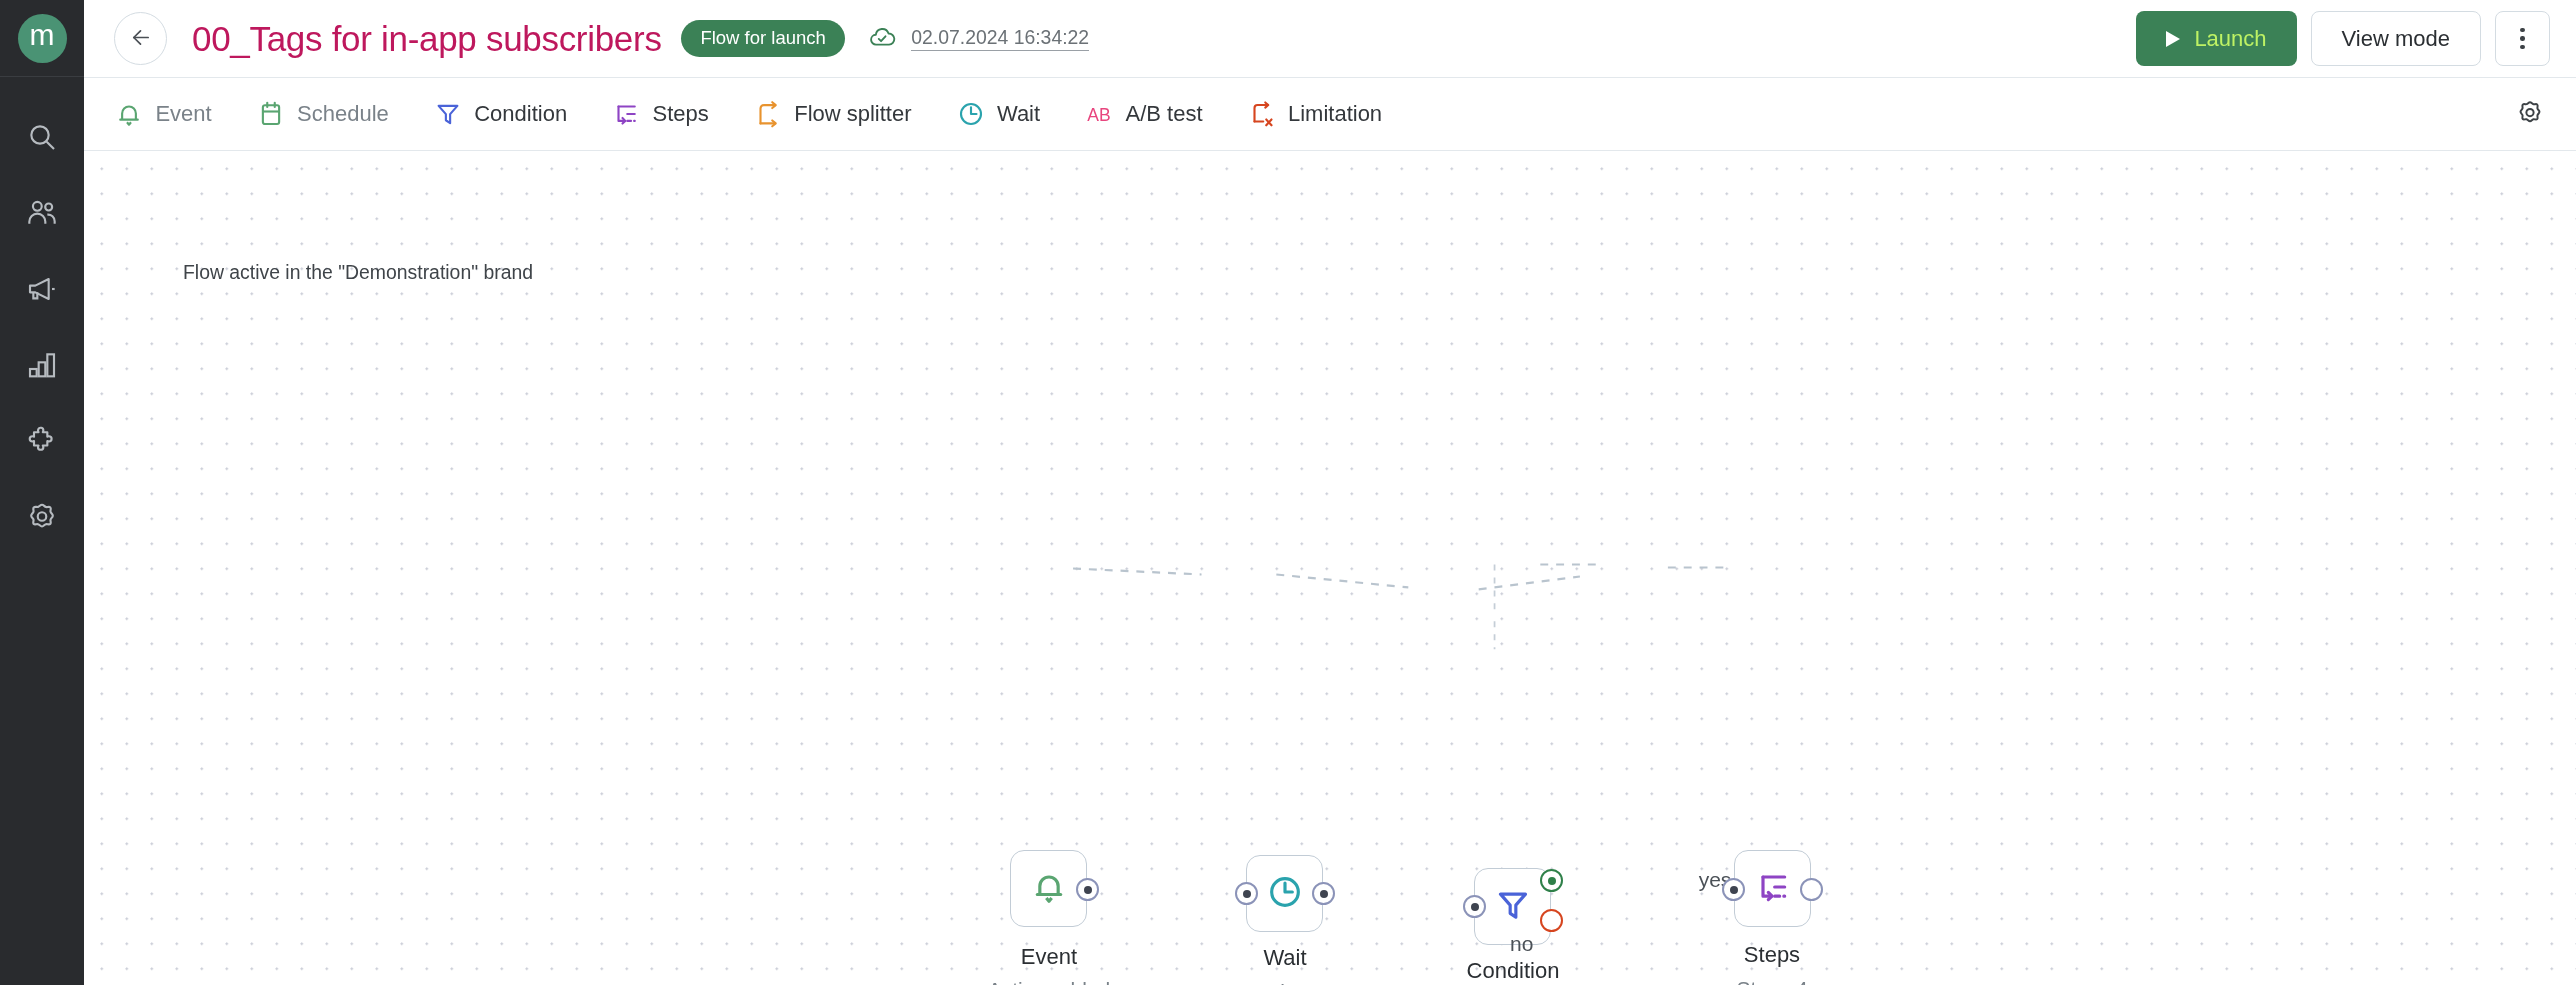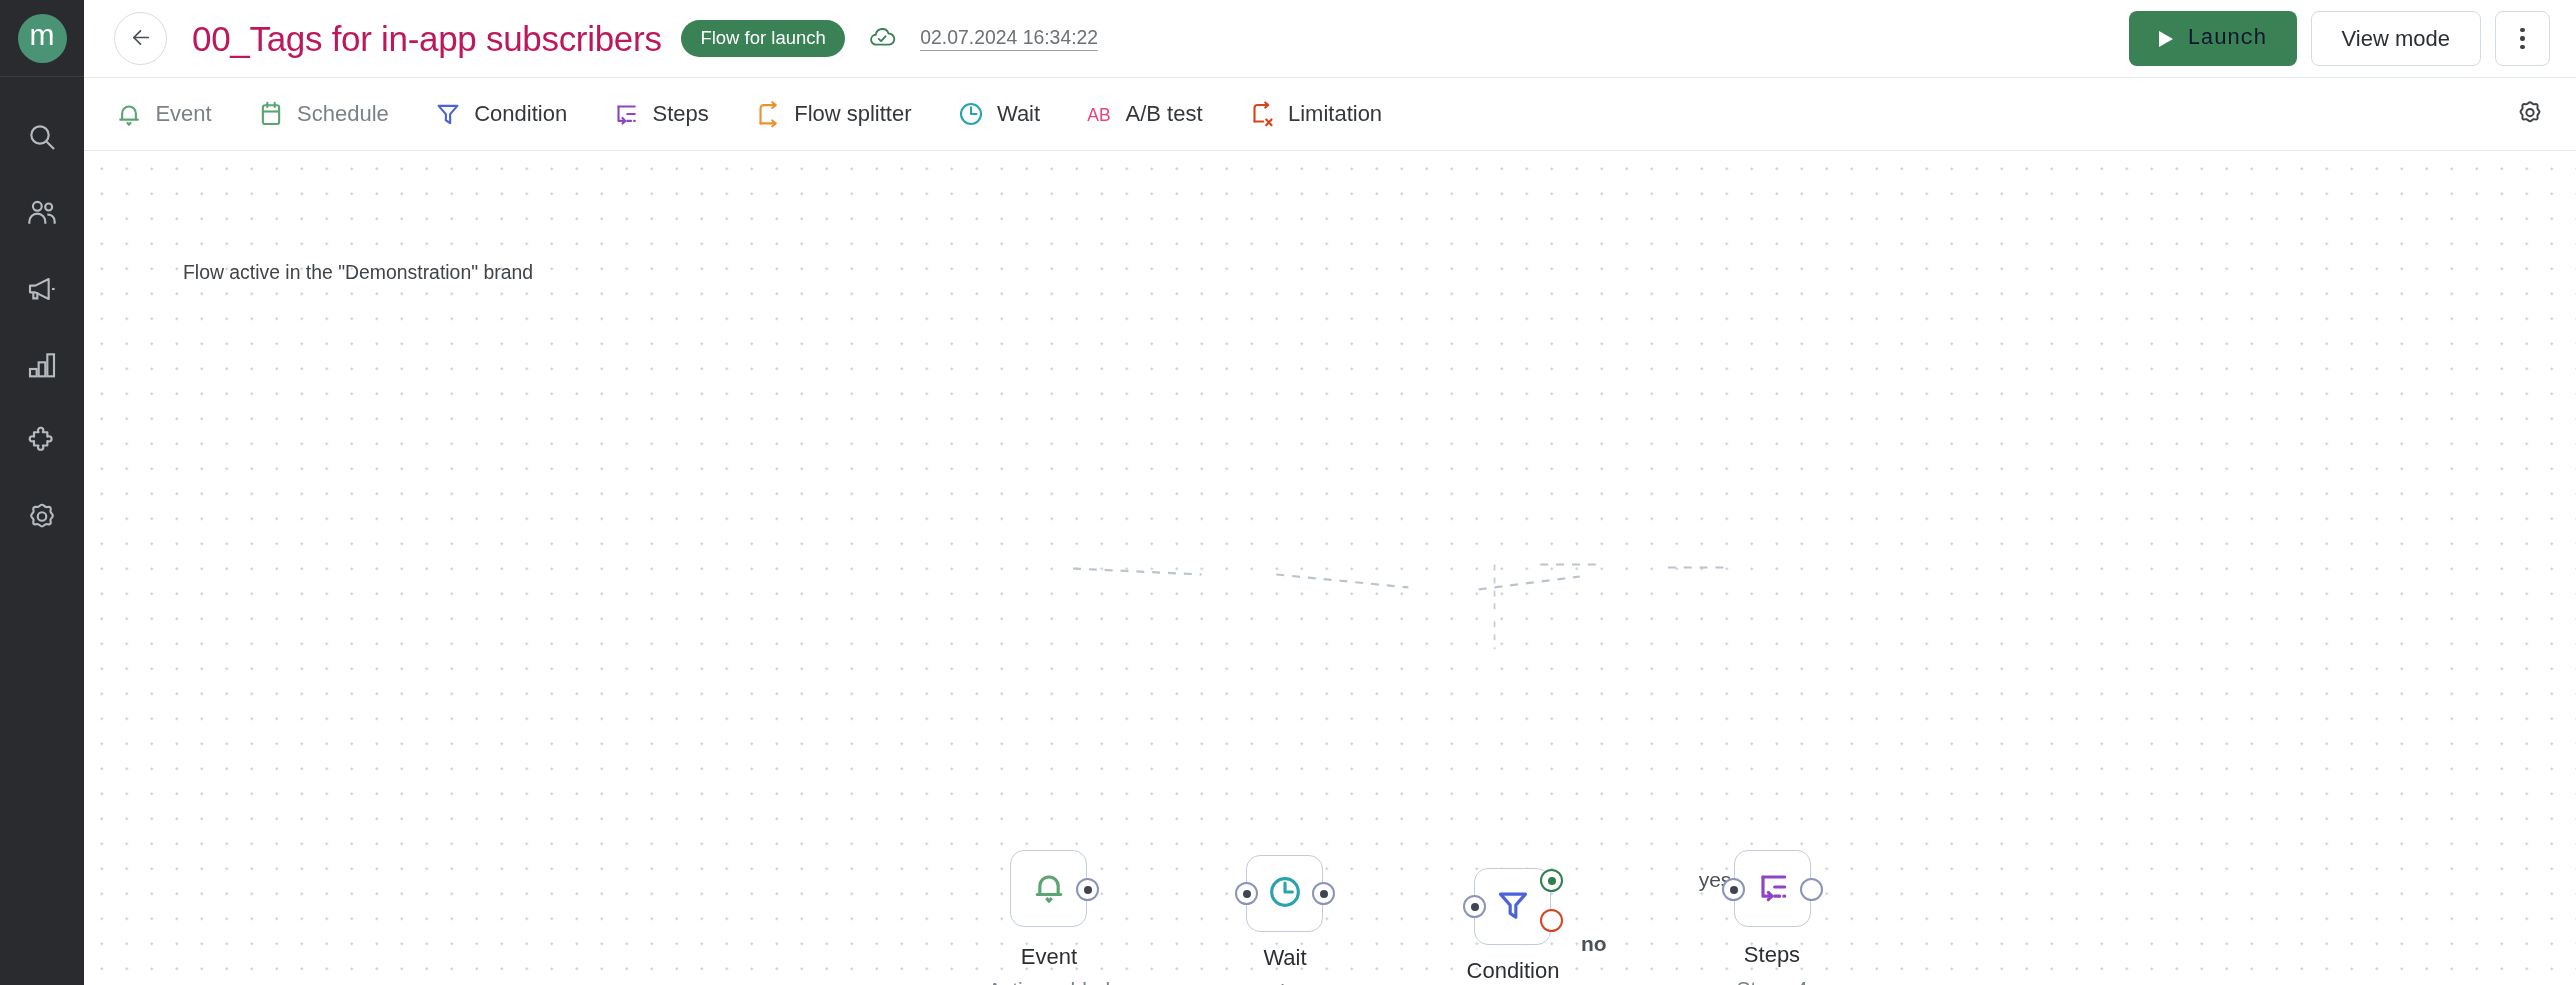--- a/index.html
+++ b/index.html
@@ -59,34 +59,34 @@
     white-space: nowrap; letter-spacing: -0.3px;
   }
   .status-badge {
     margin-left: 19.4px;
     background: #3b8156; color: #ffffff;
     border-radius: 879px;
     padding: 7px 19.4px 8.8px;
     font-size: 18.5px; white-space: nowrap;
   }
   .saved-wrap {
-    margin-left: 23px; display: flex; align-items: center; gap: 24px;
+    margin-left: 23px; display: flex; align-items: center; gap: 15px;
     white-space: nowrap;
   }
   .saved-wrap svg { width: 28px; height: 28px; stroke: #3b8156; fill: none; stroke-width: 1.6; }
   .saved-time {
     font-size: 19.4px; color: #6b7176;
     border-bottom: 0.9px solid #9aa0a6; padding-bottom: 1.8px;
     cursor: pointer;
   }
   .header-spacer { flex: 1; }
   .btn-launch {
-    background: #3b8156; color: #0f172a; border: none; border-radius: 8px;
+    background: #3b8156; color: #bef264; border: none; border-radius: 8px;
     height: 55px; padding: 0 30px;
-    font-size: 22px; font-family: Liberation Mono, monospace;
+    font-size: 22px; font-family: Liberation Sans, sans-serif;
     display: flex; align-items: center; gap: 14px; cursor: pointer;
   }
   .btn-launch .tri {
     width: 0; height: 0;
     border-left: 14px solid #ffffff;
     border-top: 8.8px solid transparent;
     border-bottom: 8.8px solid transparent;
   }
   .btn-view {
     margin-left: 14px;
@@ -439,21 +439,21 @@
               </svg>
           </span>
         </div>
         <div class="port" style="left:1379px; top:744px;">
             <i></i>
           </div>
         <div class="port green" style="left:1456px; top:718px;">
             <i></i>
           </div>
         <div class="port red hollow" style="left:1456px; top:758px;"></div>
-        <div class="edge-label" style="left:1497px; top:781px; transform:none;font-weight:bold;">no</div>
+        <div class="edge-label" style="left:1426px; top:781px; transform:none;">no</div>
         <div class="node-caption" style="left:1429px; top:807px;">Condition</div>
         <div class="node-sub" style="left:1429px; top:841px;"></div>
 
         <div class="edge-label" style="left:1631px; top:729px;">yes</div>
 
         <div class="node" style="left:1650px; top:699px;">
           <span>
             <svg viewBox="0 0 24 24" stroke="#8e44c4">
                 <line x1="6" y1="6" x2="19" y2="6" stroke-linecap="round"></line>
                 <line x1="13" y1="12" x2="19" y2="12" stroke-linecap="round"></line>

